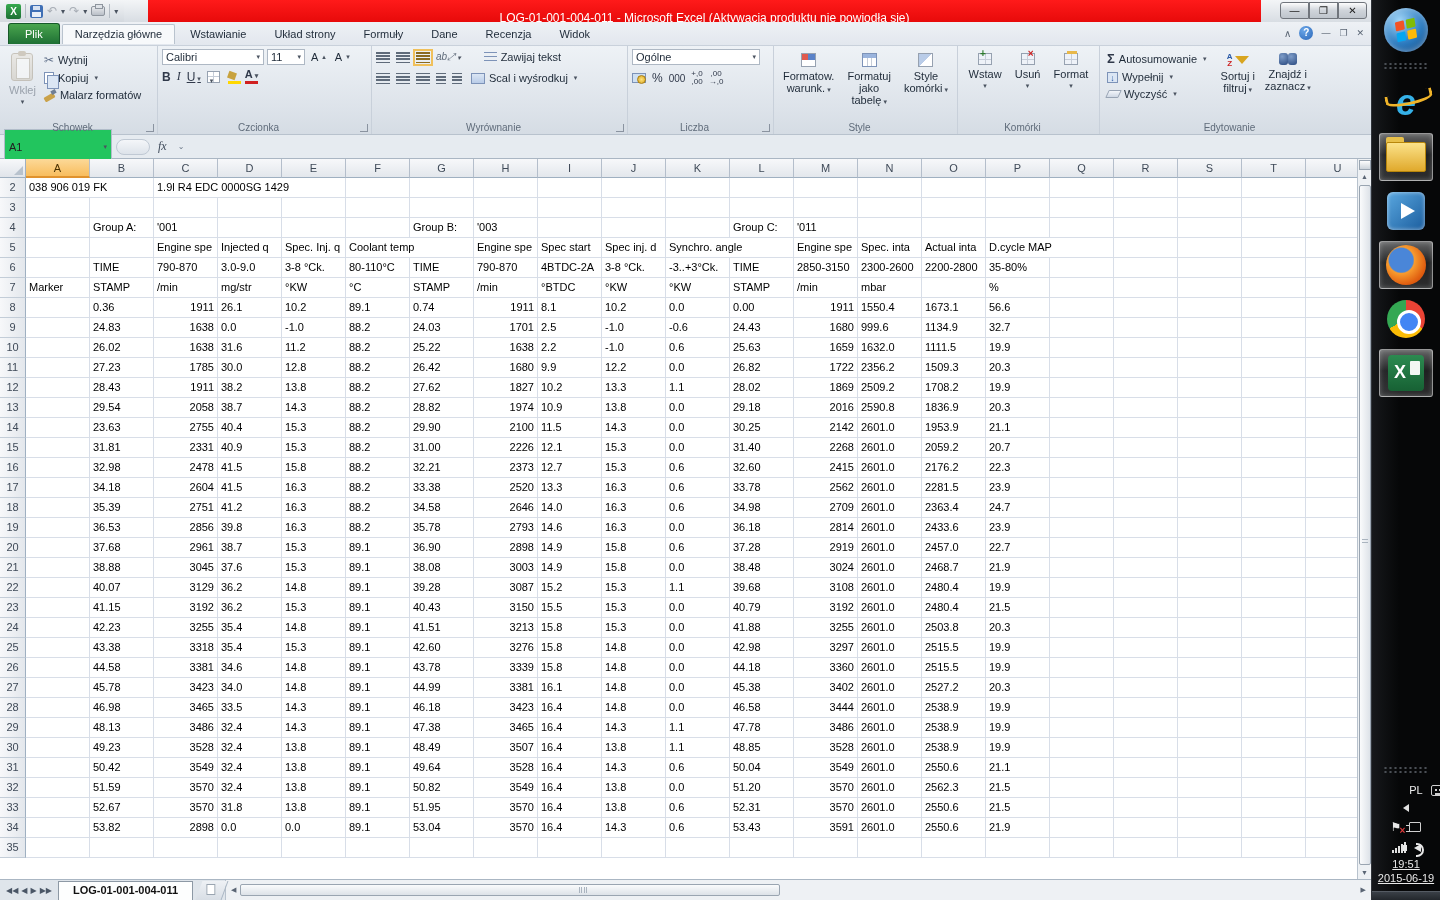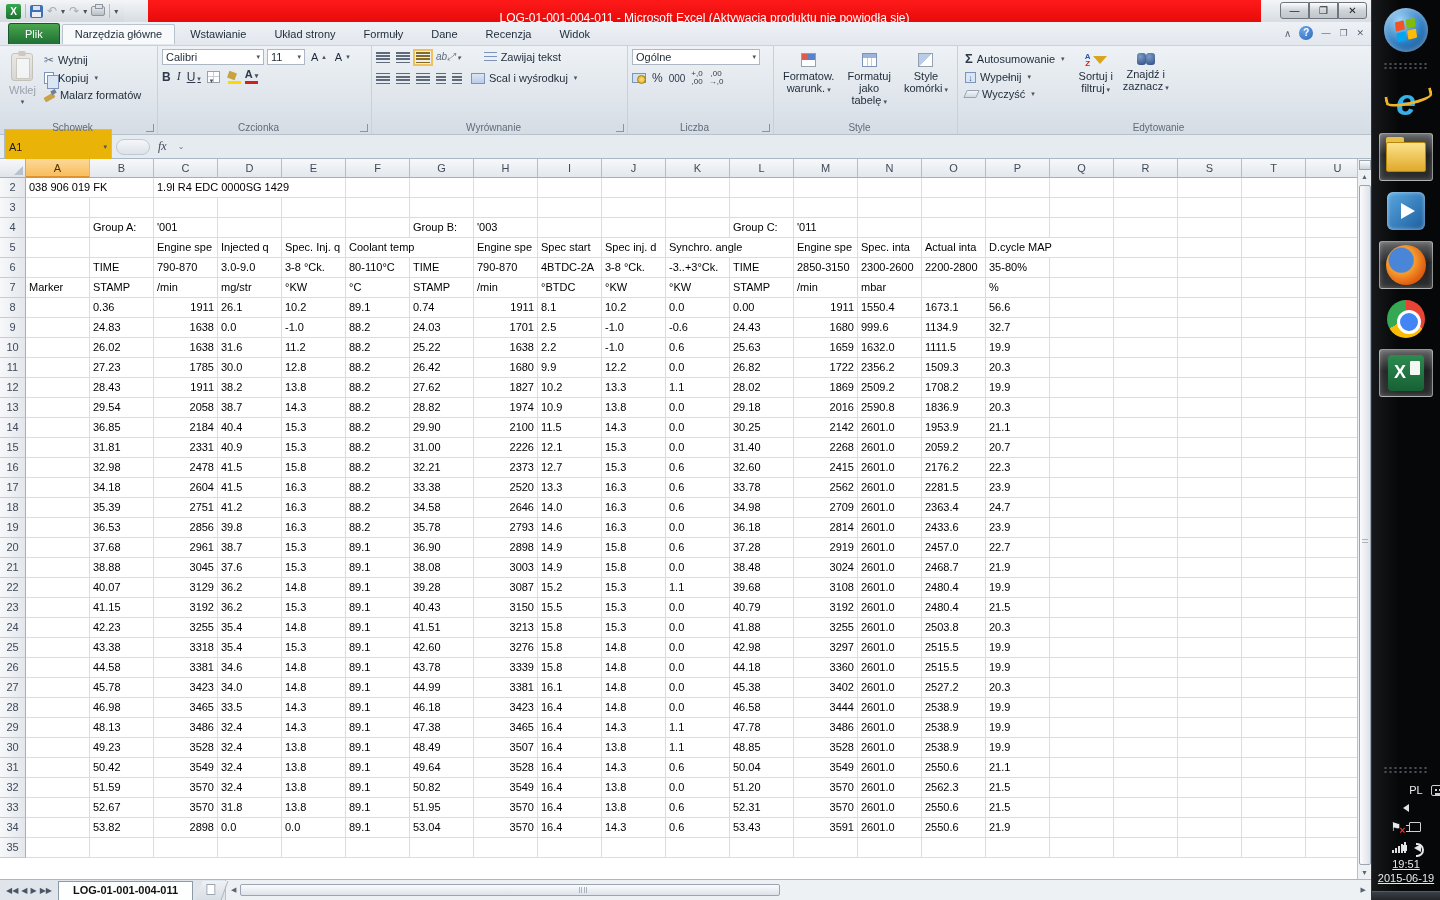--- a/index.html
+++ b/index.html
@@ -97,21 +97,21 @@
   .eraser-ico { width:13px; height:8px; background:linear-gradient(#f3f6fa,#cfd8e4); border:1px solid #98a4b4; transform:skewX(-25deg); border-radius:1px; }
   .az-ico { display:flex; flex-direction:column; font-size:8px; line-height:7px; font-weight:bold; }
   .az-ico .a { color:#2a5aa8; } .az-ico .z { color:#c22; }
   .funnel { width:0; height:0; border-left:7px solid transparent; border-right:7px solid transparent; border-top:8px solid #d8a520; }
   .binoc { width:18px; height:12px; position:relative; }
   .binoc:before,.binoc:after { content:""; position:absolute; top:0; width:9px; height:12px; border-radius:3px; background:radial-gradient(circle at 35% 30%,#7d9cc8,#2a4a80); }
   .binoc:before { left:0; } .binoc:after { right:0; }
 
   
   .fbar { height:24px; background:#e6ebf0; border-bottom:1px solid #aab6c3; display:flex; align-items:center; padding:2px 4px; gap:4px; flex:0 0 auto; }
-  .namebox { width:108px; height:36px; background:#eab308; border:1px solid #b1bcc9; font-size:11px; padding:0 4px; display:flex; align-items:center; justify-content:space-between; color:#222; }
+  .namebox { width:108px; height:36px; background:#22c55e; border:1px solid #b1bcc9; font-size:11px; padding:0 4px; display:flex; align-items:center; justify-content:space-between; color:#222; }
   .fx-sep { width:34px; height:16px; background:linear-gradient(#f4f6f9,#dde3ea); border:1px solid #c0c9d4; border-radius:8px; }
   .fx { font-family:"Liberation Serif",serif; font-style:italic; font-size:12px; color:#3e4a5a; padding:0 4px; }
   .finput { flex:1; height:18px; background:#fff; border:1px solid #c4cdd8; font-size:11px; padding:0 5px; color:#000; display:flex; align-items:center; }
   .fbar-caret { font-size:8px; color:#6b7787; padding:0 3px; }
 
   
   .gridwrap { flex:1; display:flex; overflow:hidden; background:#fff; position:relative; }
   .gridcols { width:1358px; overflow:hidden; }
   .hdr-row { display:flex; height:19px; }
   .corner { width:26px; height:19px; background:linear-gradient(#f7f8fa,#e0e4ea); border-right:1px solid #9fb0c1; border-bottom:1px solid #9fb0c1; position:relative; flex:0 0 auto; }
@@ -361,20 +361,38 @@
             <span class="dd">jako tabelę</span>
         </div>
         <div class="bigbtn">
           <span class="cs-ico bicon"></span>
           <span>Style</span>
             <span class="dd">komórki</span>
         </div>
         <span class="rgroup-label">Style</span>
       </div>
 
+      <div class="rgroup" style="width:142px;justify-content:space-around;">
+        <div class="bigbtn">
+          <span class="cell-ico ins bicon"></span>
+          <span>Wstaw</span>
+            <span class="caret">▾</span>
+        </div>
+        <div class="bigbtn">
+          <span class="cell-ico del bicon"></span>
+          <span>Usuń</span>
+            <span class="caret">▾</span>
+        </div>
+        <div class="bigbtn">
+          <span class="cell-ico fmt bicon"></span>
+          <span>Format</span>
+            <span class="caret">▾</span>
+        </div>
+        <span class="rgroup-label">Komórki</span>
+      </div>
 
       <div class="rgroup" style="flex:1;border-right:none;">
         <div class="col2" style="margin-right:6px;">
           <div class="smallbtn dd">
               <span class="sigma">Σ</span>
               <span>Autosumowanie</span>
             </div>
           <div class="smallbtn dd">
               <span class="filldown-ico">↓</span>
               <span>Wypełnij</span>
@@ -719,22 +737,22 @@
               <div class="g-cell">20.3</div>
               <div class="g-cell"></div>
               <div class="g-cell"></div>
               <div class="g-cell"></div>
               <div class="g-cell"></div>
               <div class="g-cell"></div>
             </div>
             <div class="g-row">
               <div class="row-h">14</div>
               <div class="g-cell"></div>
-              <div class="g-cell">36.85</div>
-              <div class="g-cell num">2184</div>
+              <div class="g-cell">23.63</div>
+              <div class="g-cell num">2755</div>
               <div class="g-cell">40.4</div>
               <div class="g-cell">15.3</div>
               <div class="g-cell">88.2</div>
               <div class="g-cell">29.90</div>
               <div class="g-cell num">2100</div>
               <div class="g-cell">11.5</div>
               <div class="g-cell">14.3</div>
               <div class="g-cell">0.0</div>
               <div class="g-cell">30.25</div>
               <div class="g-cell num">2142</div>

